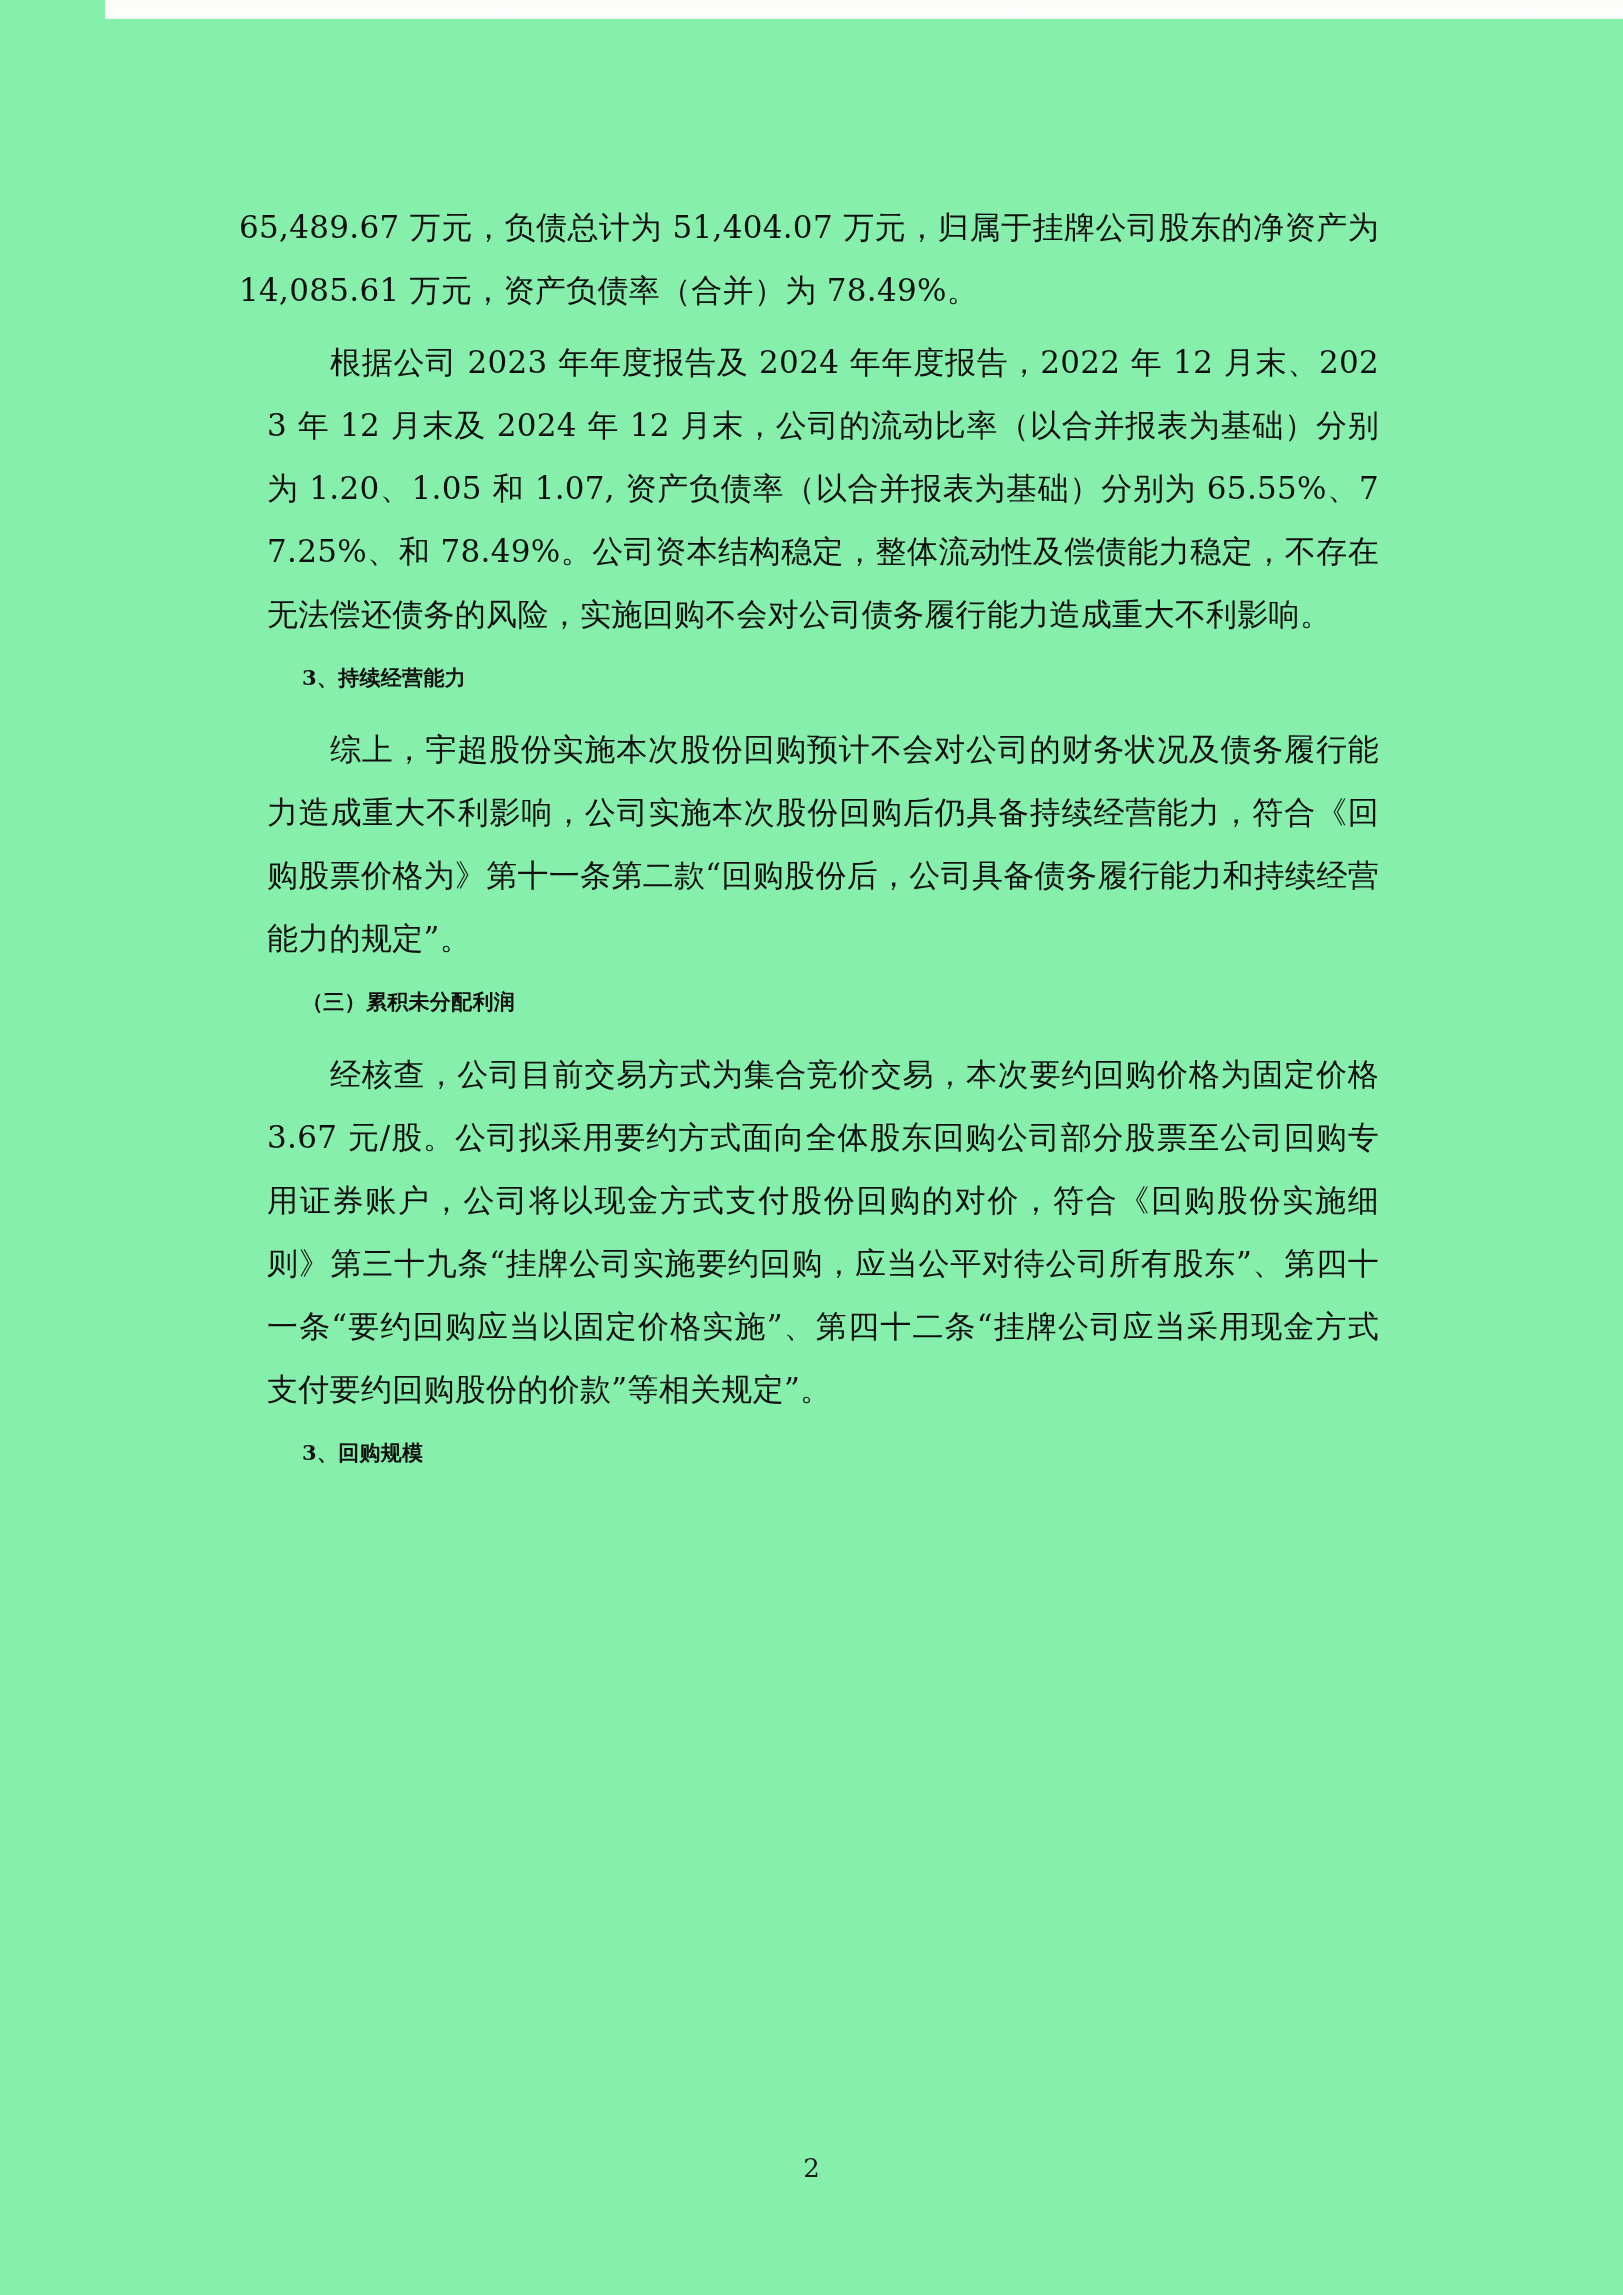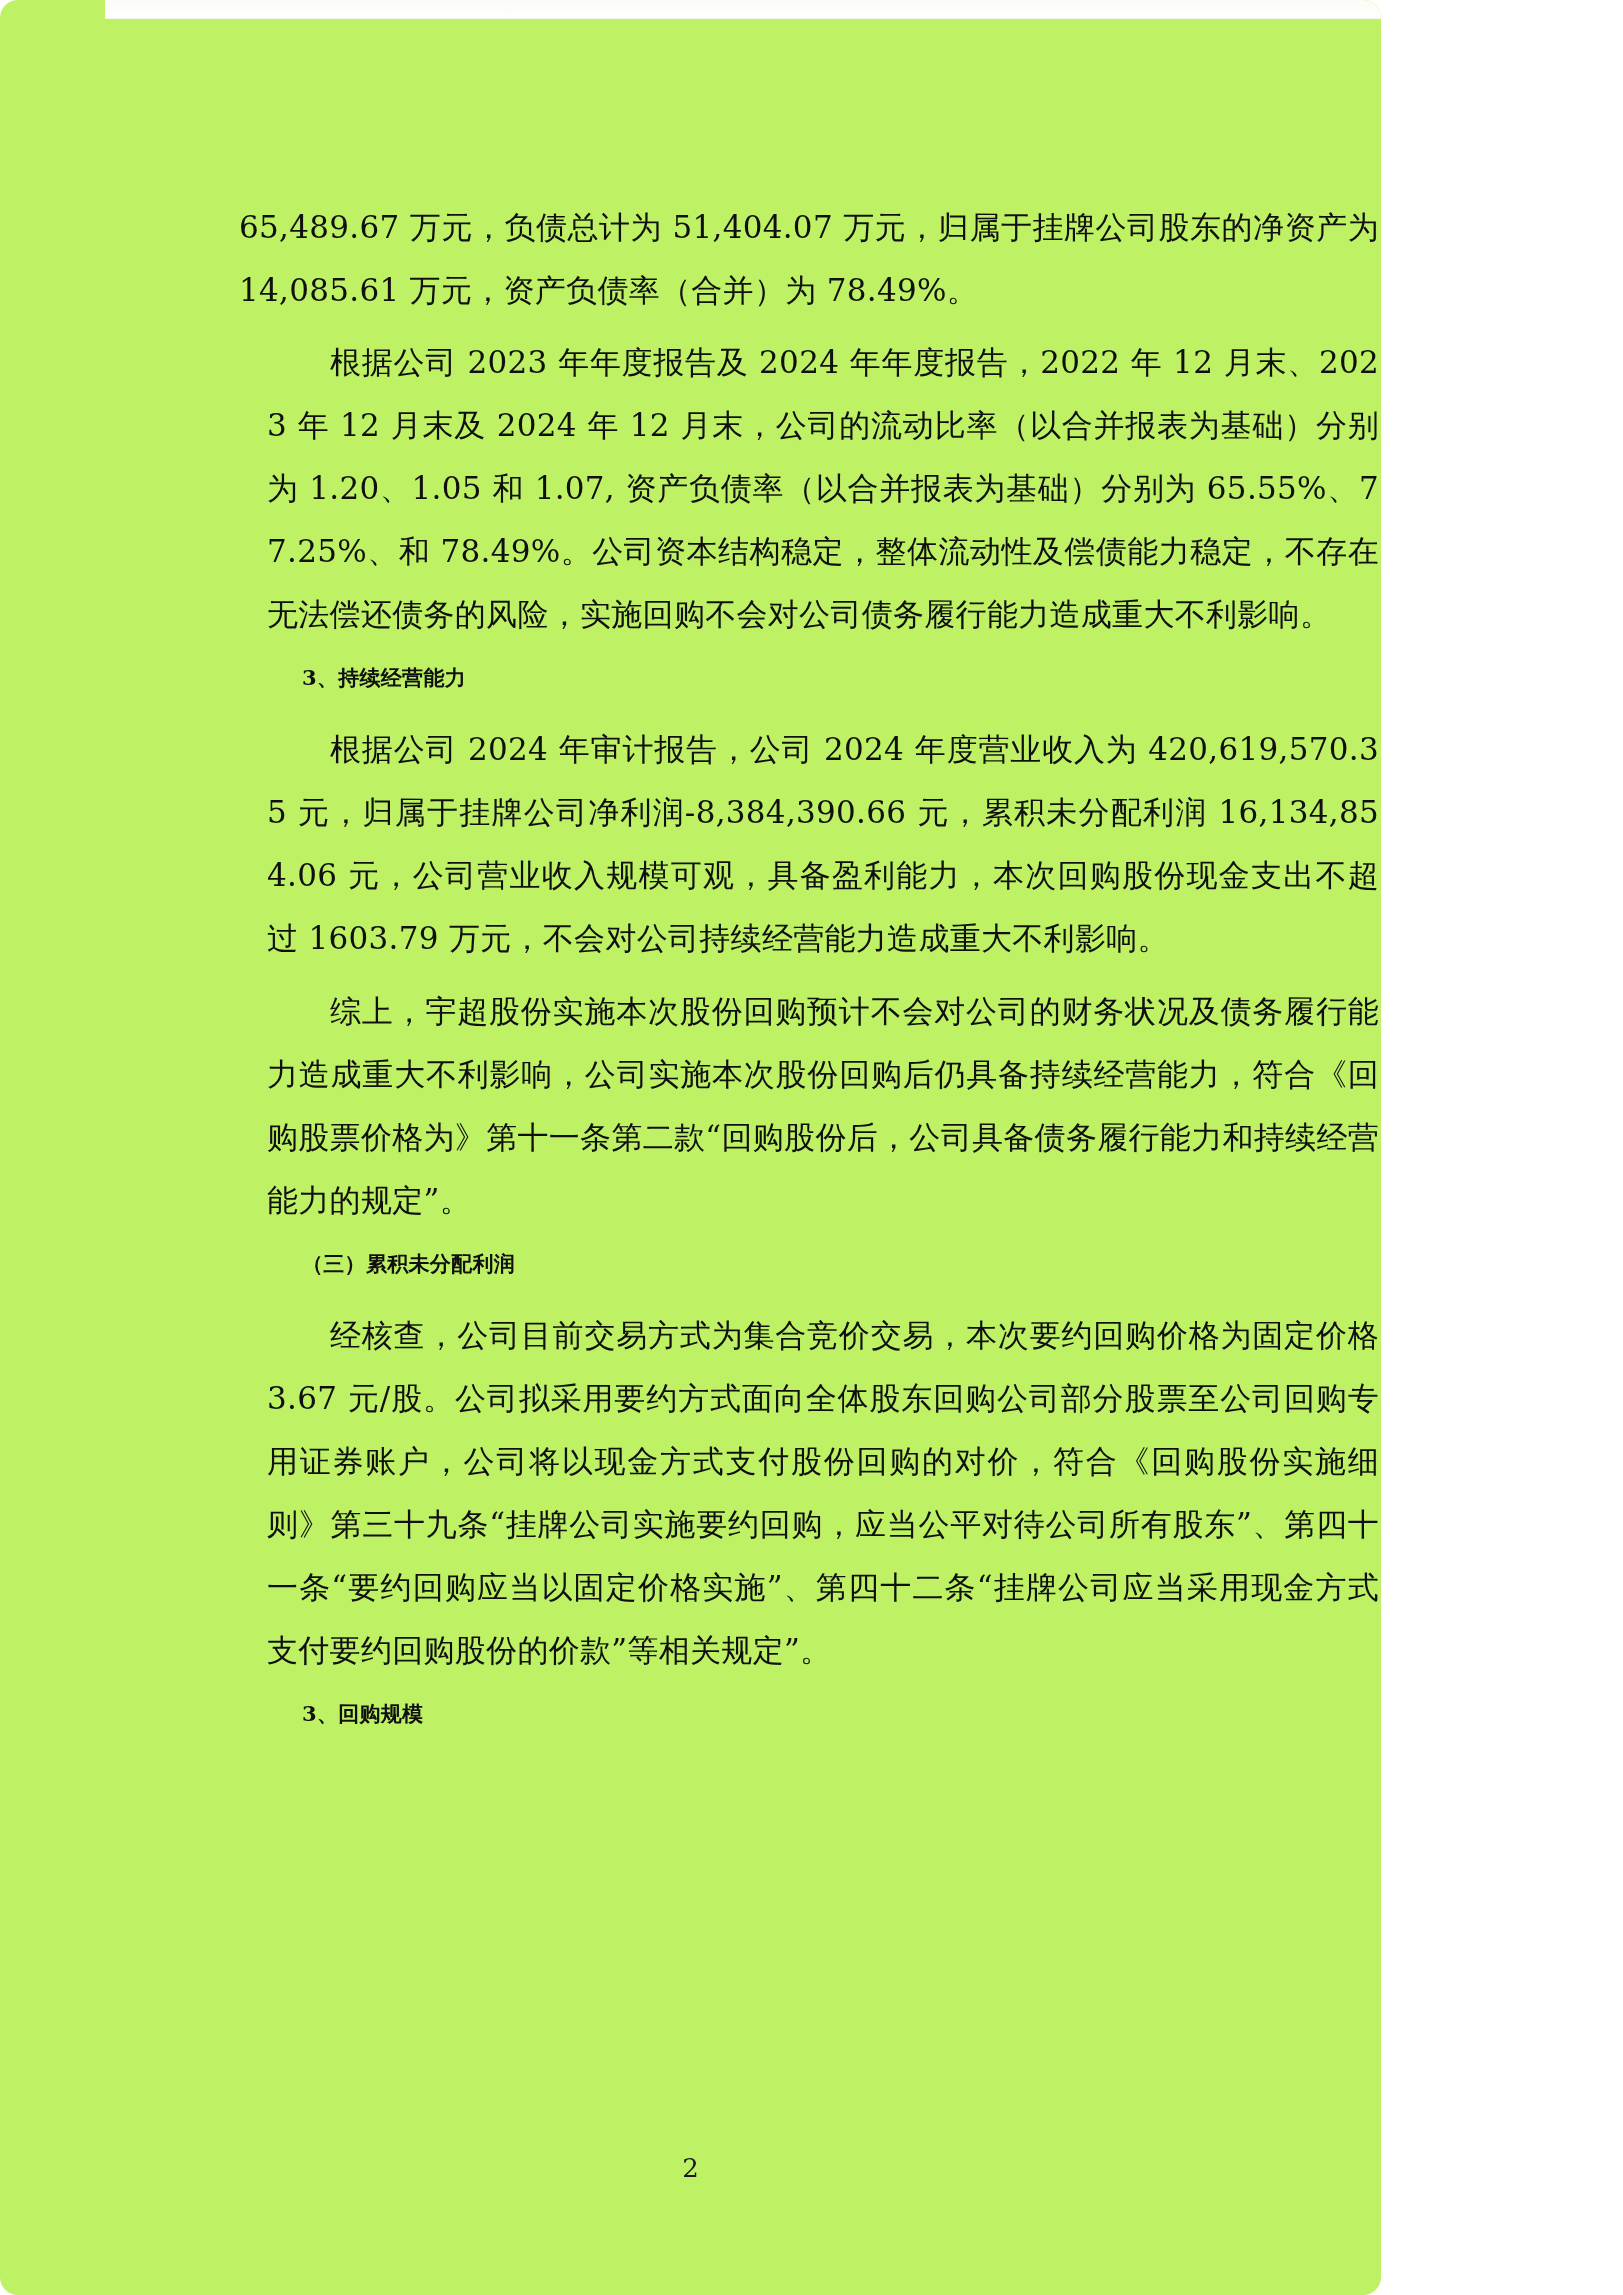--- a/index.html
+++ b/index.html
@@ -6,26 +6,25 @@
   html, body {
     margin: 0;
     padding: 0;
     background: #ffffff;
   }
   body {
     font-family: "DejaVu Serif", "Liberation Serif", serif;
   }
   .page {
     position: relative;
-    width: 1381px;
+    width: 1623px;
     height: 2295px;
-    background: #bef264;
+    background: #86efac;
     overflow: hidden;
     box-sizing: border-box;
-    border-radius: 18px;
   }
   
   .scan-edge-top {
     position: absolute;
     top: 0;
     left: 105px;
     right: 0;
     height: 18.3px;
     background: linear-gradient(to bottom, #fbfbf7 0%, #fdfdfb 55%, #ffffff 100%);
     border-bottom: 0.7px solid #f5f5e8;
@@ -86,21 +85,20 @@
   <div class="scan-edge-top"></div>
 
   <div class="content">
 
     <p class="para">65,489.67 万元，负债总计为 51,404.07 万元，归属于挂牌公司股东的净资产为 14,085.61 万元，资产负债率（合并）为 78.49%。</p>
 
     <p class="para indent2 gap">根据公司 2023 年年度报告及 2024 年年度报告，2022 年 12 月末、2023 年 12 月末及 2024 年 12 月末，公司的流动比率（以合并报表为基础）分别为 1.20、1.05 和 1.07, 资产负债率（以合并报表为基础）分别为 65.55%、77.25%、和 78.49%。公司资本结构稳定，整体流动性及偿债能力稳定，不存在无法偿还债务的风险，实施回购不会对公司债务履行能力造成重大不利影响。</p>
 
     <p class="heading gap">3、持续经营能力</p>
 
-    <p class="para indent2 gap">根据公司 2024 年审计报告，公司 2024 年度营业收入为 420,619,570.35 元，归属于挂牌公司净利润-8,384,390.66 元，累积未分配利润 16,134,854.06 元，公司营业收入规模可观，具备盈利能力，本次回购股份现金支出不超过 1603.79 万元，不会对公司持续经营能力造成重大不利影响。</p>
 
     <p class="para indent2 gap">综上，宇超股份实施本次股份回购预计不会对公司的财务状况及债务履行能力造成重大不利影响，公司实施本次股份回购后仍具备持续经营能力，符合《回购股票价格为》第十一条第二款“回购股份后，公司具备债务履行能力和持续经营能力的规定”。</p>
 
     <p class="heading gap">（三）累积未分配利润</p>
 
     <p class="para indent2 gap">经核查，公司目前交易方式为集合竞价交易，本次要约回购价格为固定价格 3.67 元/股。公司拟采用要约方式面向全体股东回购公司部分股票至公司回购专用证券账户，公司将以现金方式支付股份回购的对价，符合《回购股份实施细则》第三十九条“挂牌公司实施要约回购，应当公平对待公司所有股东”、第四十一条“要约回购应当以固定价格实施”、第四十二条“挂牌公司应当采用现金方式支付要约回购股份的价款”等相关规定”。</p>
 
 
     <p class="heading gap">3、回购规模</p>
 

